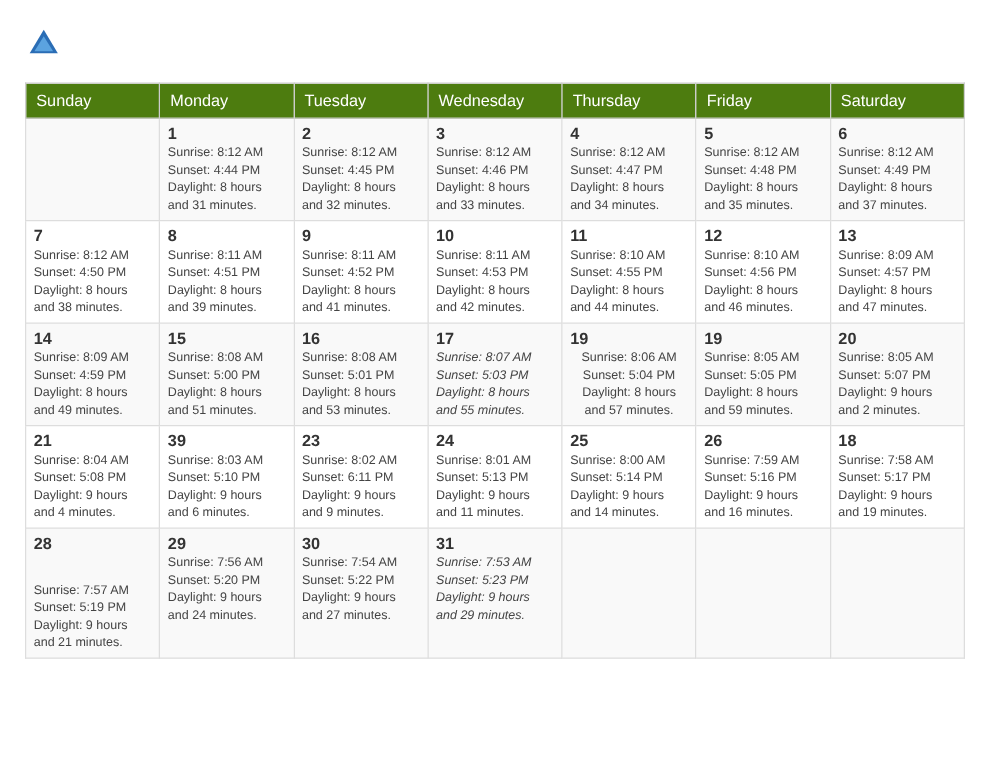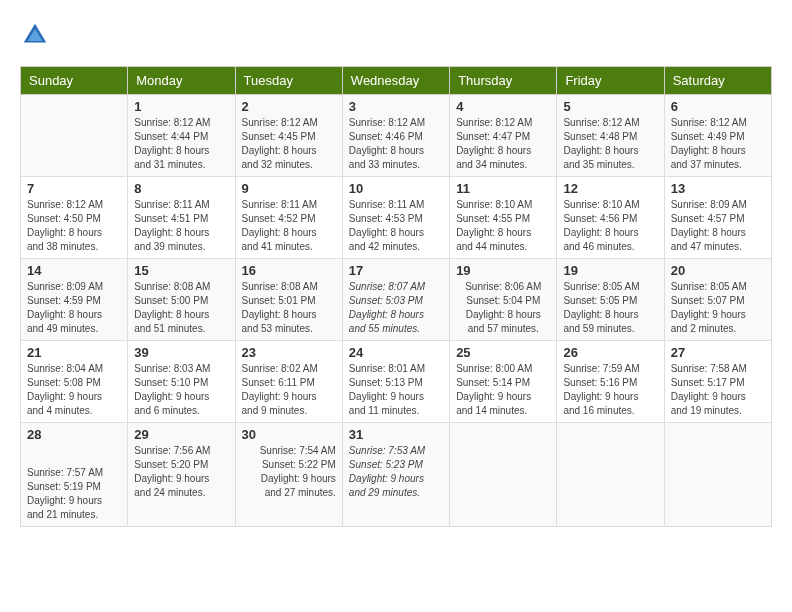--- a/index.html
+++ b/index.html
@@ -306,21 +306,21 @@
 and 14 minutes.</div>
         </td>
         <td>
           <span class="day-num">26</span>
           <div class="day-info" style="white-space: pre-line;">Sunrise: 7:59 AM
 Sunset: 5:16 PM
 Daylight: 9 hours
 and 16 minutes.</div>
         </td>
         <td>
-          <span class="day-num">27</span>
+          <span class="day-num">18</span>
           <div class="day-info" style="white-space: pre-line;">Sunrise: 7:58 AM
 Sunset: 5:17 PM
 Daylight: 9 hours
 and 19 minutes.</div>
         </td>
       </tr>
       <tr>
         <td>
           <span class="day-num">28</span>
           <div class="day-info" style="white-space: pre-line; margin-top: 24px;">Sunrise: 7:57 AM
@@ -330,21 +330,21 @@
         </td>
         <td>
           <span class="day-num">29</span>
           <div class="day-info" style="white-space: pre-line;">Sunrise: 7:56 AM
 Sunset: 5:20 PM
 Daylight: 9 hours
 and 24 minutes.</div>
         </td>
         <td>
           <span class="day-num">30</span>
-          <div class="day-info" style="white-space: pre-line; text-align: right;">Sunrise: 7:54 AM
+          <div class="day-info" style="white-space: pre-line;">Sunrise: 7:54 AM
 Sunset: 5:22 PM
 Daylight: 9 hours
 and 27 minutes.</div>
         </td>
         <td>
           <span class="day-num">31</span>
           <div class="day-info" style="white-space: pre-line; font-style: italic;">Sunrise: 7:53 AM
 Sunset: 5:23 PM
 Daylight: 9 hours
 and 29 minutes.</div>

